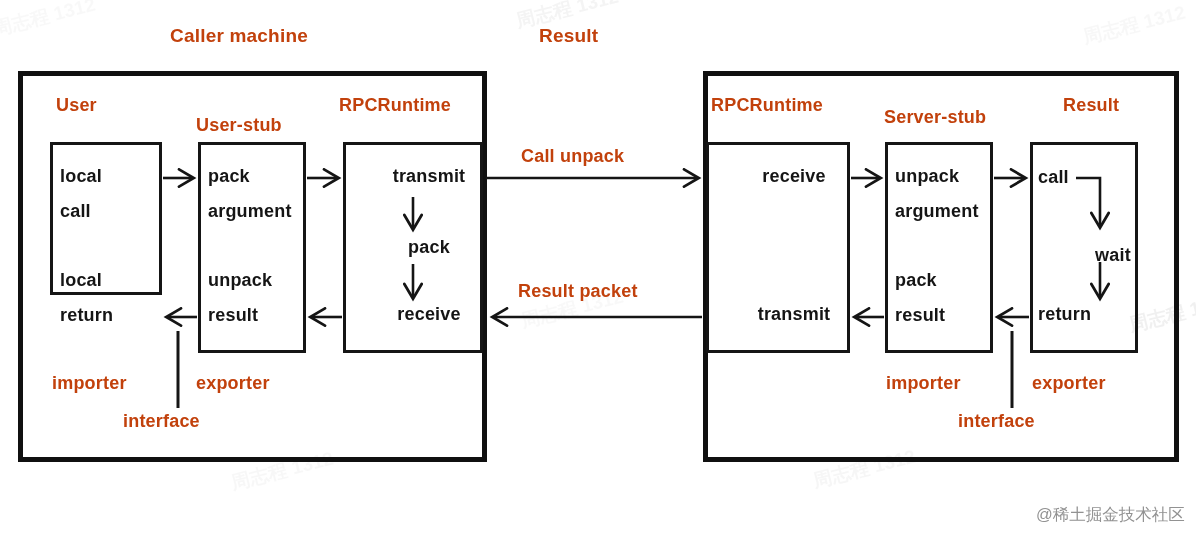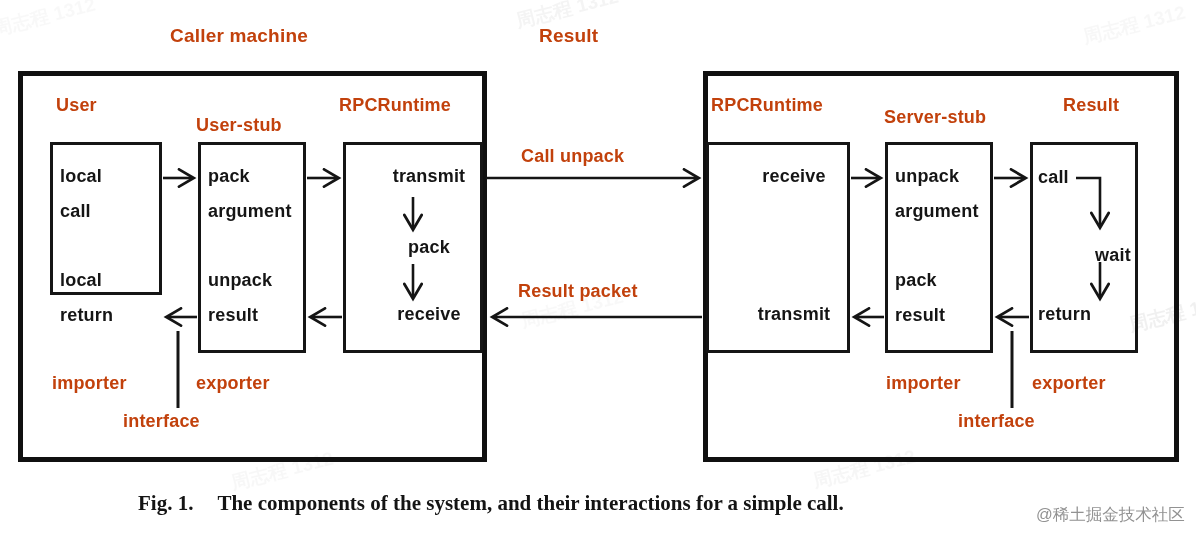--- a/index.html
+++ b/index.html
@@ -146,20 +146,16 @@
       <line x1="413" y1="264" x2="413" y2="297" marker-end="url(#arw)"></line>
 
       <path d="M1076,178 L1100,178 L1100,226" marker-end="url(#arw)"></path>
       <line x1="1100" y1="262" x2="1100" y2="297" marker-end="url(#arw)"></line>
 
       <line x1="178" y1="331" x2="178" y2="408" stroke-width="3"></line>
       <line x1="1012" y1="331" x2="1012" y2="408" stroke-width="3"></line>
     </g>
   </svg>
 
-  <div class="caption">
-    <span>Fig. 1.</span>
-    <span>The components of the system, and their interactions for a simple call.</span>
-  </div>
 
   <span class="brand">@稀土掘金技术社区</span>
 
 </div>
 
 </body></html>

